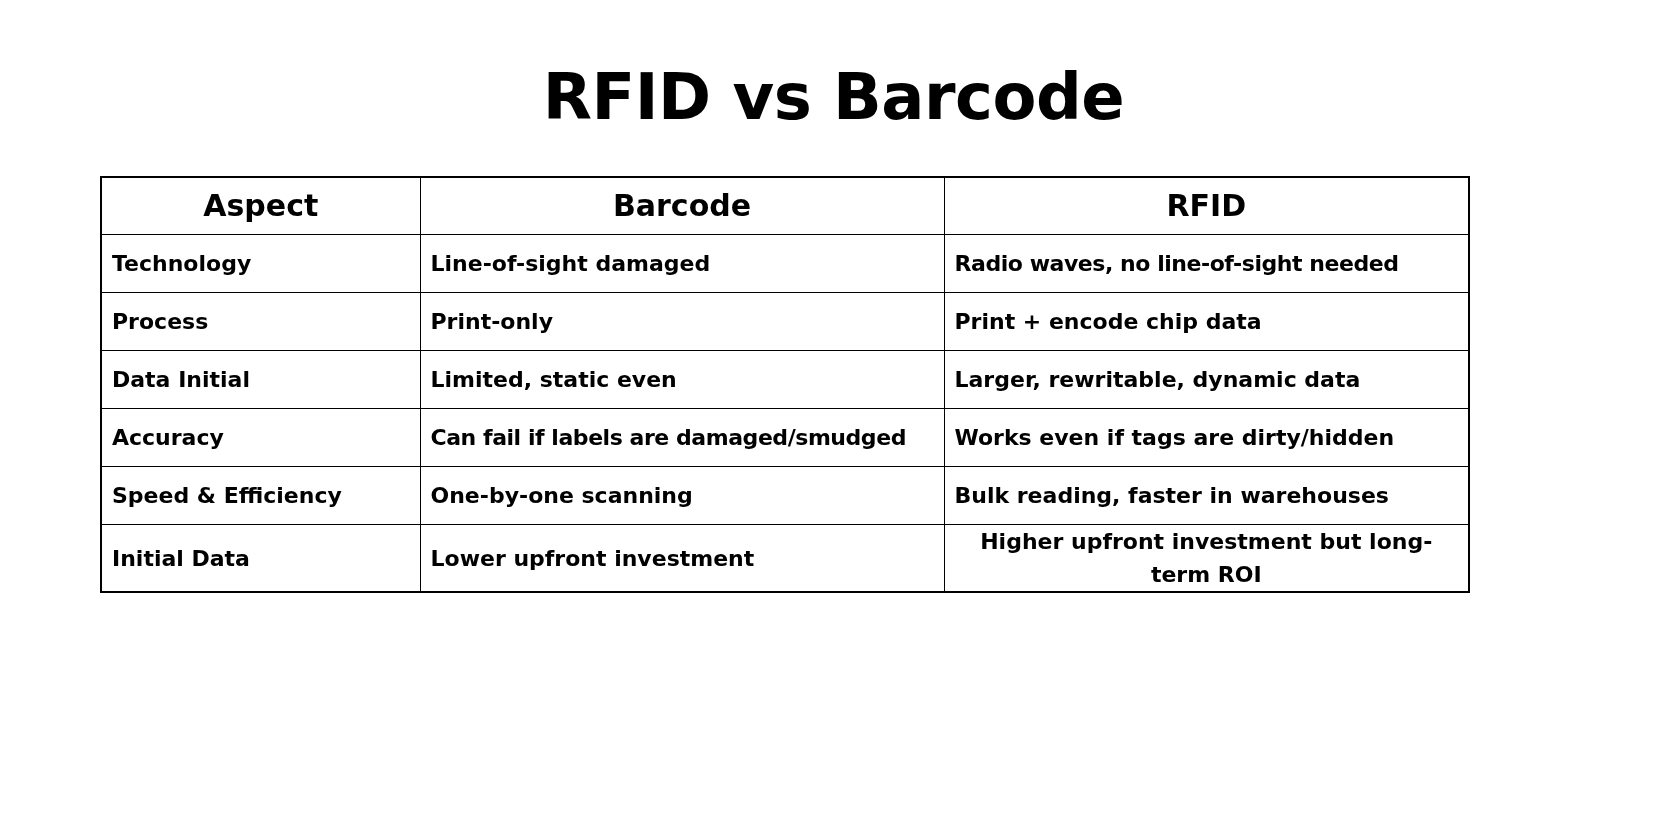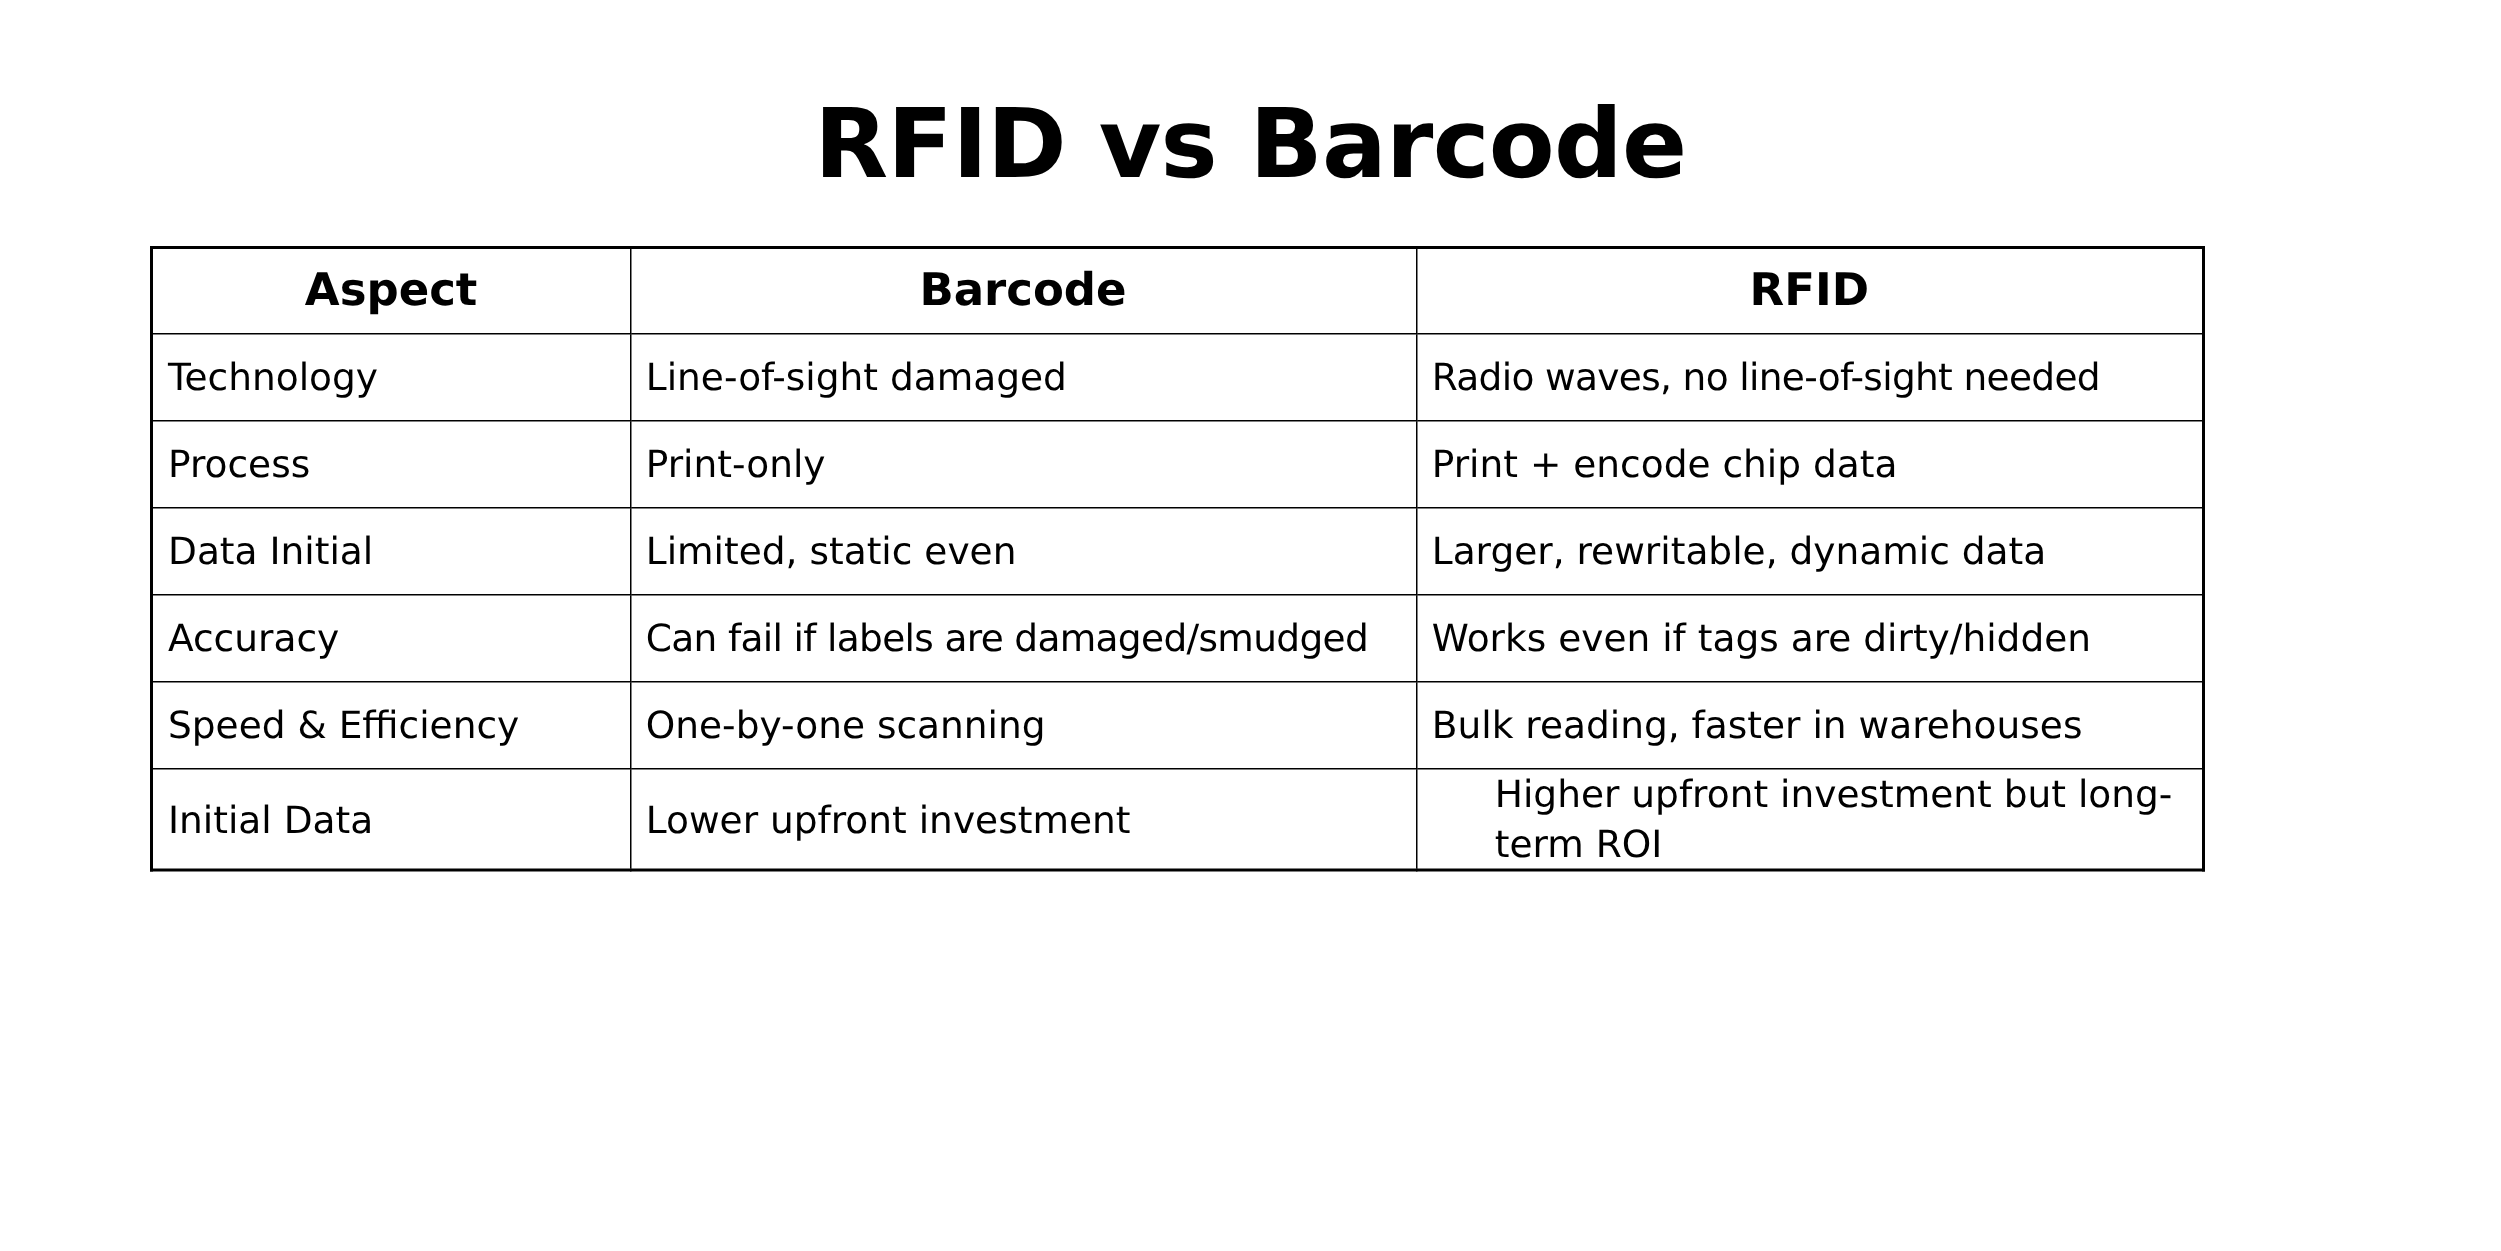--- a/index.html
+++ b/index.html
@@ -32,21 +32,21 @@
     font-size: 64px;
     line-height: 78px;
     letter-spacing: -0.5px;
     color: #000000;
     white-space: nowrap;
     margin-top: 20px;
   }
   .table-wrap {
     position: absolute;
     left: 100px;
-    top: 164px;
+    top: 176px;
     width: 1368px;
   }
   table.compare {
     border-collapse: collapse;
     table-layout: fixed;
     width: 1368px;
     border: 2px solid #000000;
   }
   table.compare col.c-aspect  { width: 319px; }
   table.compare col.c-barcode { width: 524px; }
@@ -63,38 +63,38 @@
   table.compare thead th {
     height: 56px;
     text-align: center;
     font-weight: bold;
     font-size: 30px;
     line-height: 34px;
     font-family: "DejaVu Sans", "Liberation Sans", sans-serif;
   }
   table.compare tbody td {
     height: 57px;
-    font-weight: normal;
-    font-size: 25px;
+    font-weight: bold;
+    font-size: 22px;
     line-height: 31px;
     text-align: left;
     white-space: nowrap;
   }
   table.compare tbody td .cell-text {
     display: block;
     padding: 0 6px 0 10px;
   }
   
   table.compare tbody td.tight .cell-text {
     letter-spacing: -0.45px;
     padding-right: 4px;
   }
   table.compare tbody td.center-wrap {
+    text-align: center;
     white-space: normal;
-    padding-left: 44px;
   }
   table.compare tbody td.center-wrap .cell-text {
     padding: 0 8px;
     line-height: 33px;
   }
 </style>
 </head>
 <body>
 
 <div class="slide">

